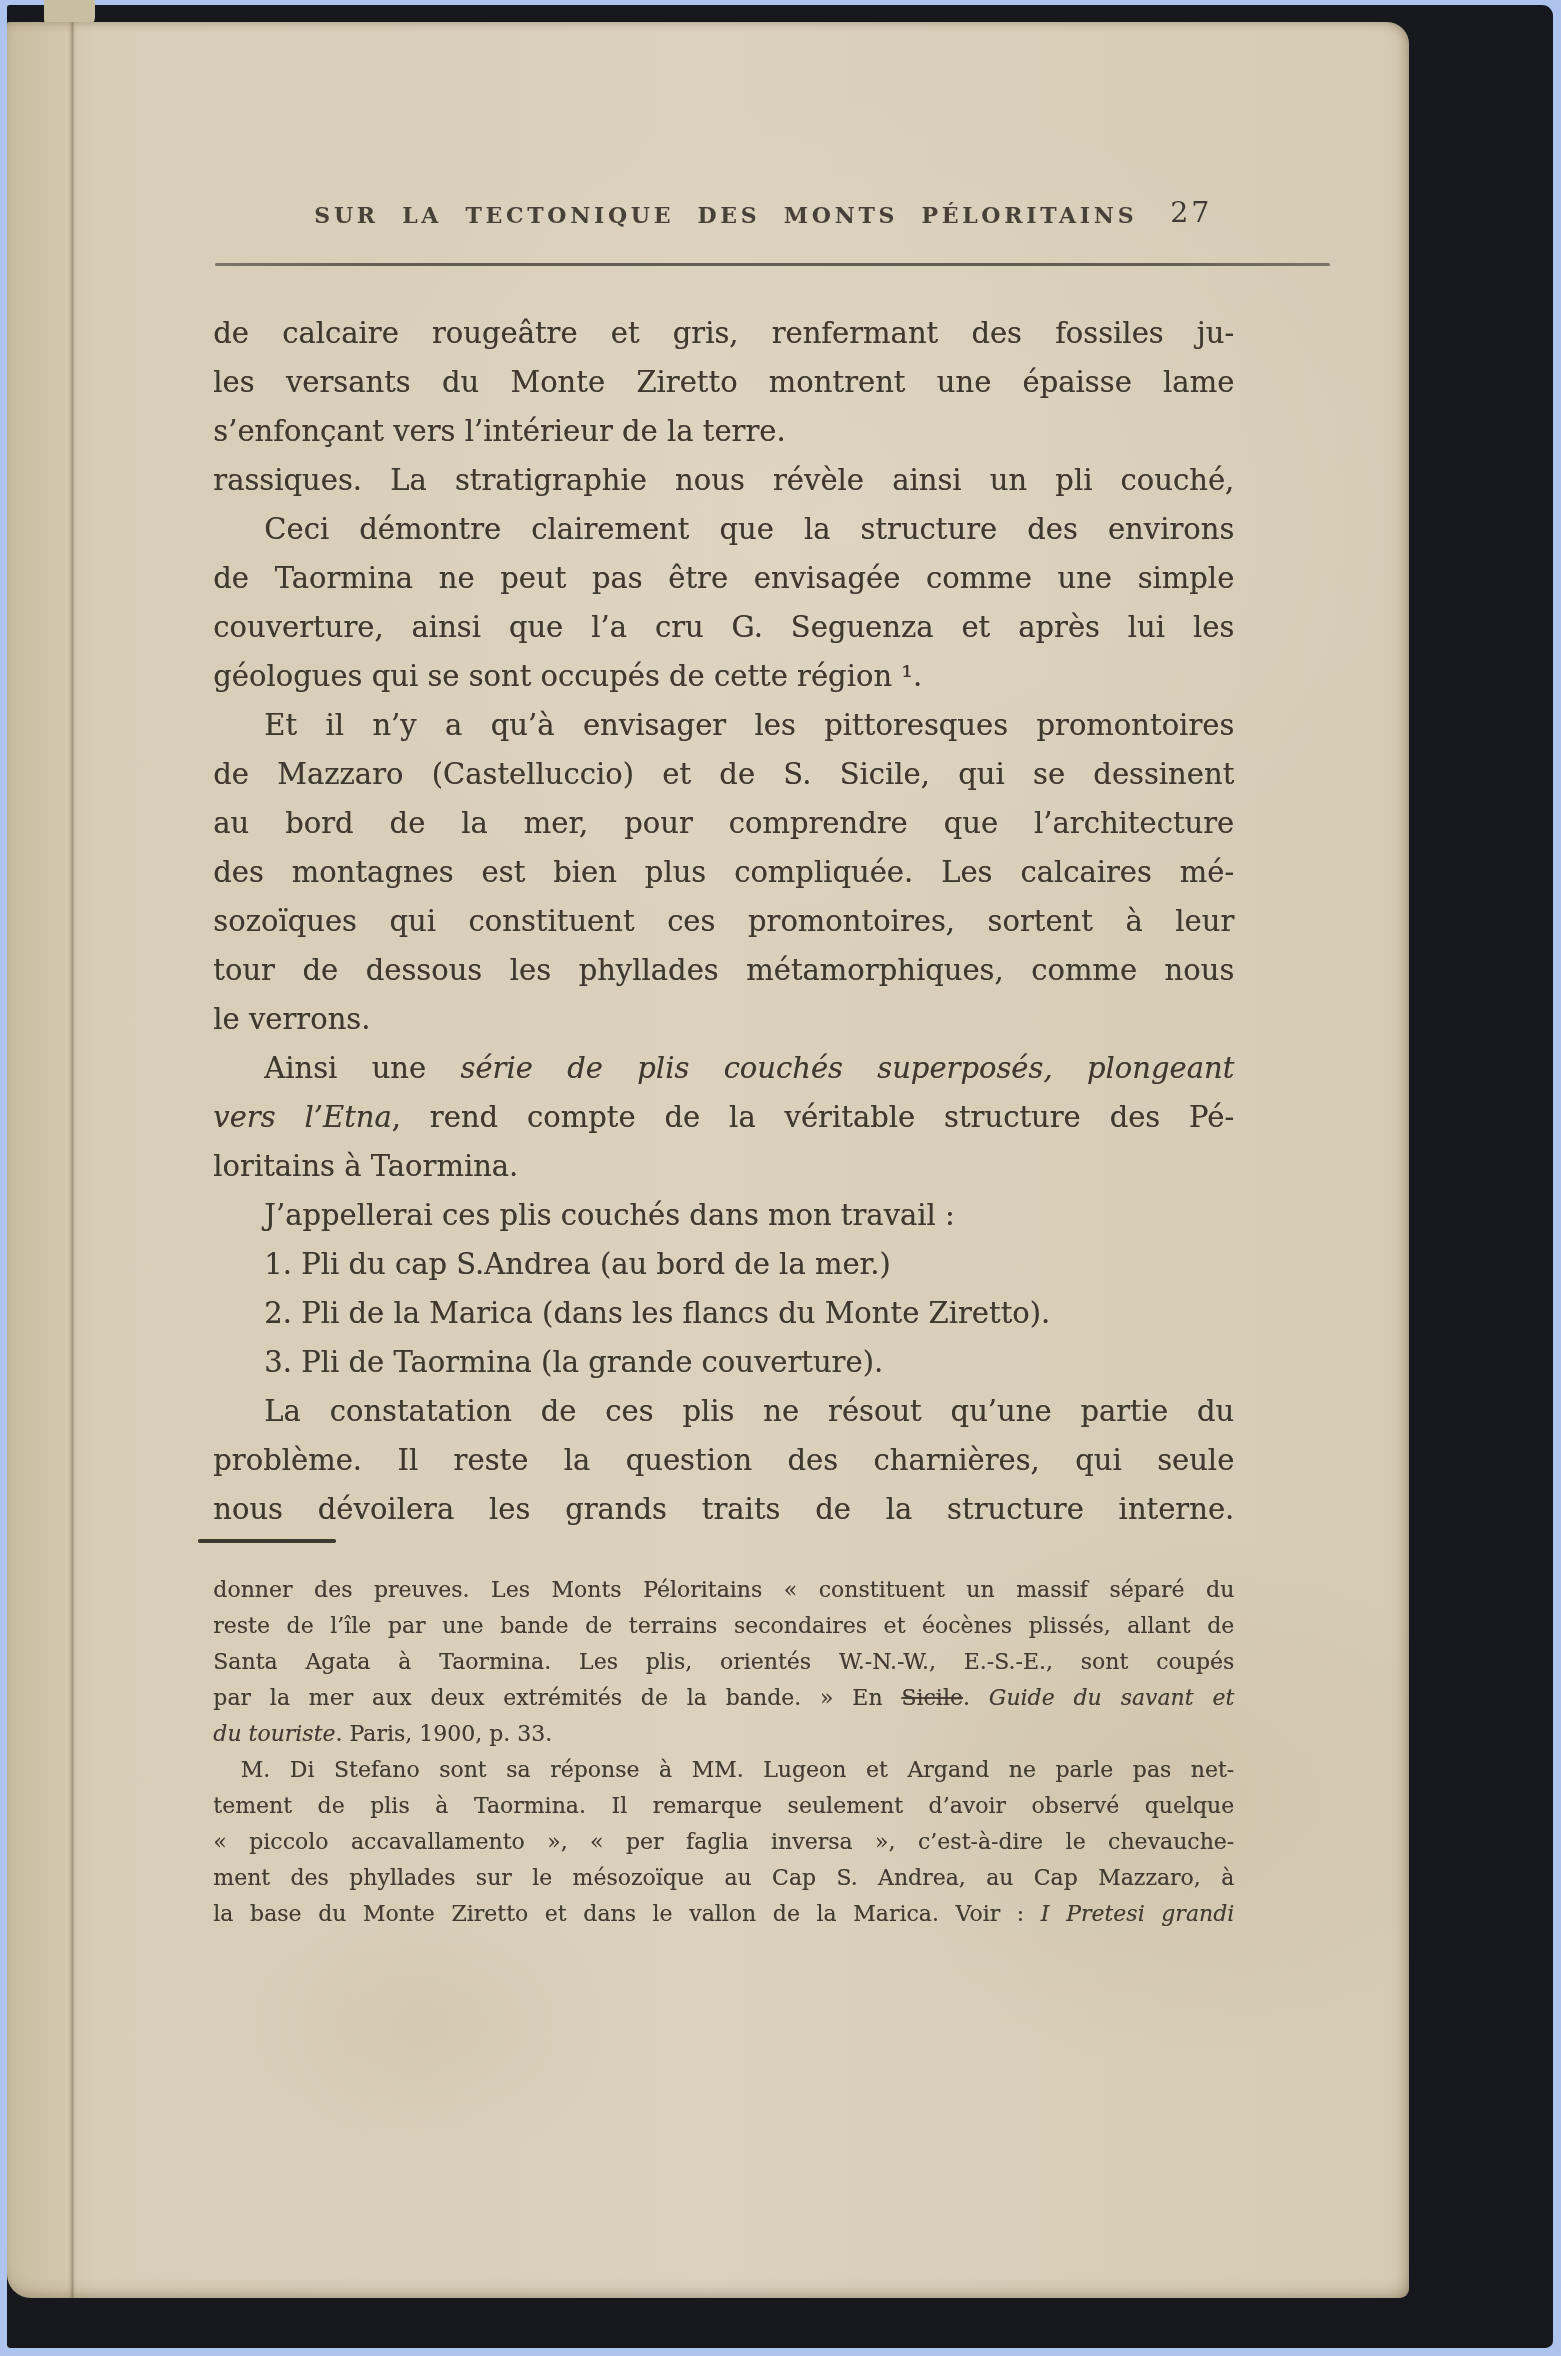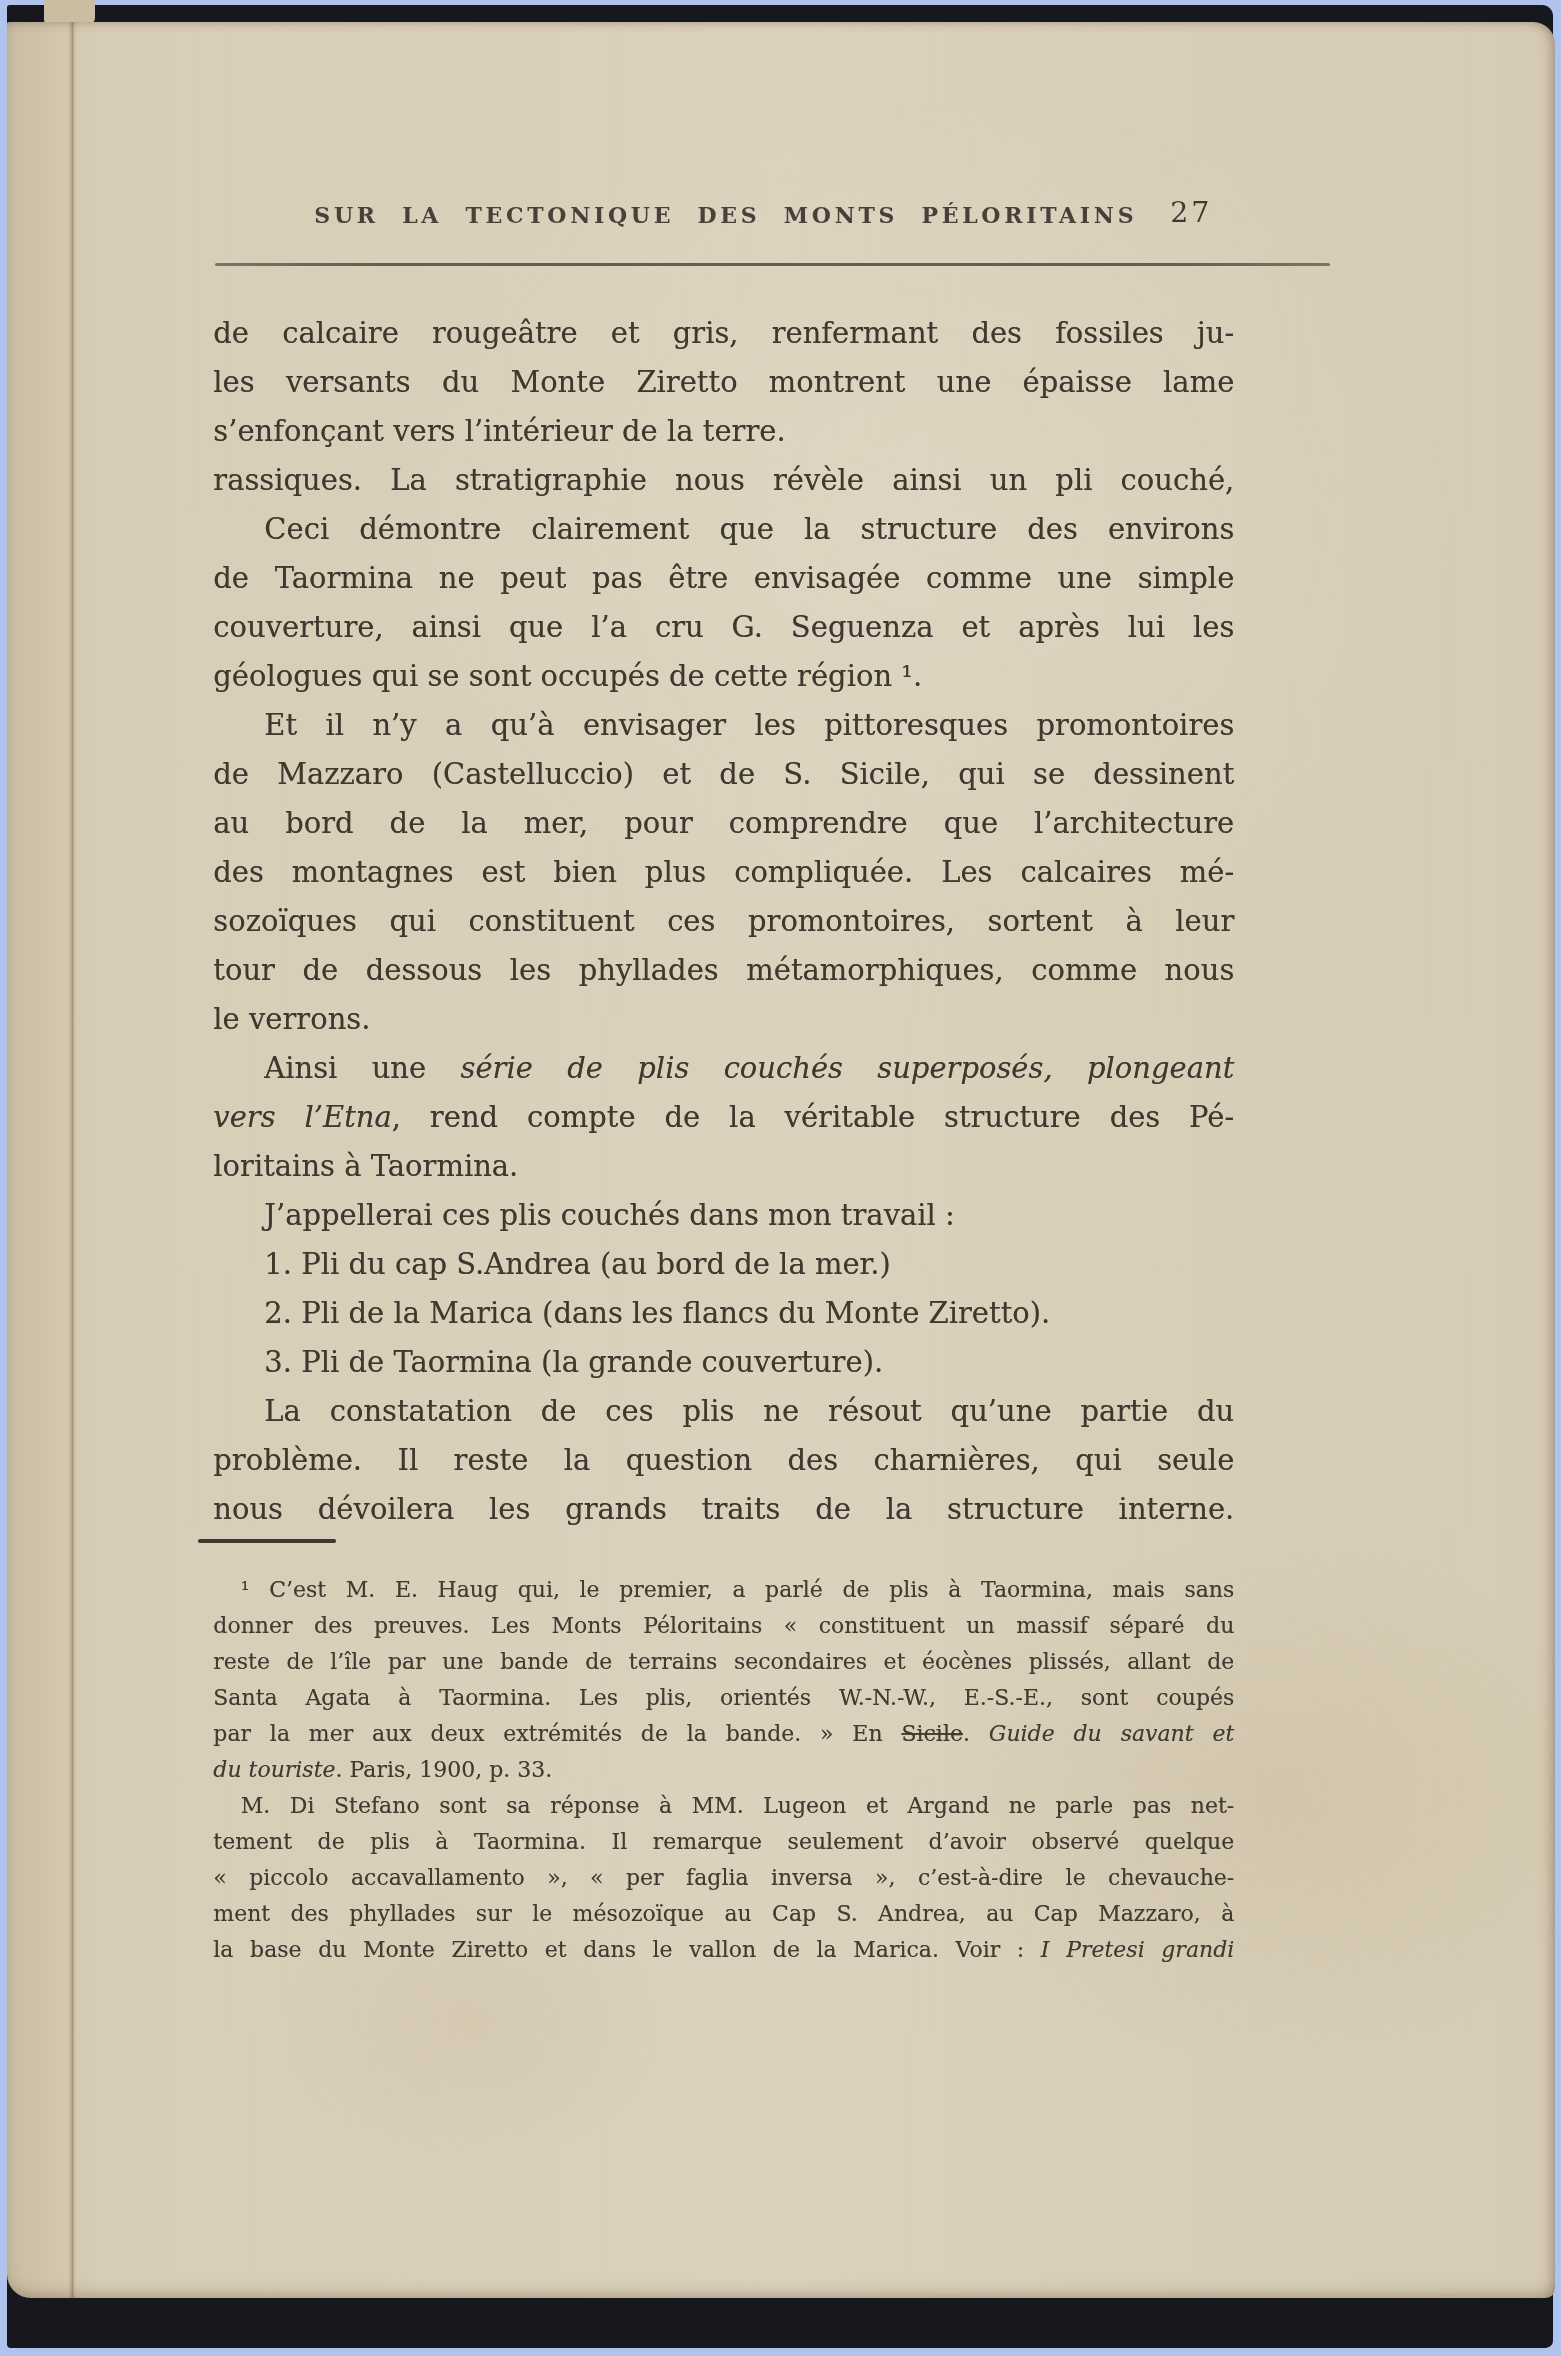--- a/index.html
+++ b/index.html
@@ -6,21 +6,21 @@
   .stage{
     position:relative;width:1561px;height:2356px;overflow:hidden;
     background:#aec3ee;
     font-family:"DejaVu Serif", serif;
   }
   .cover{
     position:absolute;left:7.3px;top:4.6px;width:1546px;height:2343px;
     background:#16181d;border-radius:2.8px 11px 7.3px 3.7px;
   }
   .page{
-    position:absolute;left:7.3px;top:22px;width:1548px;height:2276px;
+    position:absolute;left:7.3px;top:22px;width:1402px;height:2276px;
     background:
       radial-gradient(ellipse 826px 643px at 60% 22%, rgba(255,255,255,0.10), transparent 70%),
       radial-gradient(ellipse 478px 386px at 82% 78%, rgba(120,90,40,0.07), transparent 70%),
       radial-gradient(ellipse 275px 202px at 30% 88%, rgba(130,100,50,0.06), transparent 70%),
       linear-gradient(90deg,#c8bca1 0px,#d2c6ad 53px,#d8cdb7 92px,#dbd1bc 50%,#d6cbb4 100%);
     border-radius:1.8px 22px 9.2px 24px;
     box-shadow:
       inset -9.2px 0 14.7px -7.3px rgba(70,50,20,0.35),
       inset 0 -11px 16.5px -9.2px rgba(70,50,20,0.30),
       inset 0 5.5px 9.2px -5.5px rgba(70,50,20,0.25);
@@ -103,21 +103,20 @@
         <div class="tline ind end"><span>1. Pli du cap S.Andrea (au bord de la mer.)</span></div>
         <div class="tline ind end"><span>2. Pli de la Marica (dans les flancs du Monte Ziretto).</span></div>
         <div class="tline ind end"><span>3. Pli de Taormina (la grande couverture).</span></div>
         <div class="tline ind"><span>La constatation de ces plis ne résout qu’une partie du</span></div>
         <div class="tline"><span>problème. Il reste la question des charnières, qui seule</span></div>
         <div class="tline"><span>nous dévoilera les grands traits de la structure interne.</span></div>
       </div>
 
     <div class="footnote-rule"></div>
     <div class="footnote-text">
-        <div class="tline ind"><span>¹ C’est M. E. Haug qui, le premier, a parlé de plis à Taormina, mais sans</span></div>
         <div class="tline"><span>donner des preuves. Les Monts Péloritains « constituent un massif séparé du</span></div>
         <div class="tline"><span>reste de l’île par une bande de terrains secondaires et éocènes plissés, allant de</span></div>
         <div class="tline"><span>Santa Agata à Taormina. Les plis, orientés W.-N.-W., E.-S.-E., sont coupés</span></div>
         <div class="tline"><span>par la mer aux deux extrémités de la bande. » En </span><span class="st">Sicile</span><span>. </span><span class="it">Guide du savant et</span></div>
         <div class="tline end"><span class="it">du touriste</span><span>. Paris, 1900, p. 33.</span></div>
         <div class="tline ind"><span>M. Di Stefano sont sa réponse à MM. Lugeon et Argand ne parle pas net-</span></div>
         <div class="tline"><span>tement de plis à Taormina. Il remarque seulement d’avoir observé quelque</span></div>
         <div class="tline"><span>« piccolo accavallamento », « per faglia inversa », c’est-à-dire le chevauche-</span></div>
         <div class="tline"><span>ment des phyllades sur le mésozoïque au Cap S. Andrea, au Cap Mazzaro, à</span></div>
         <div class="tline"><span>la base du Monte Ziretto et dans le vallon de la Marica. Voir : </span><span class="it">I Pretesi grandi</span></div>

